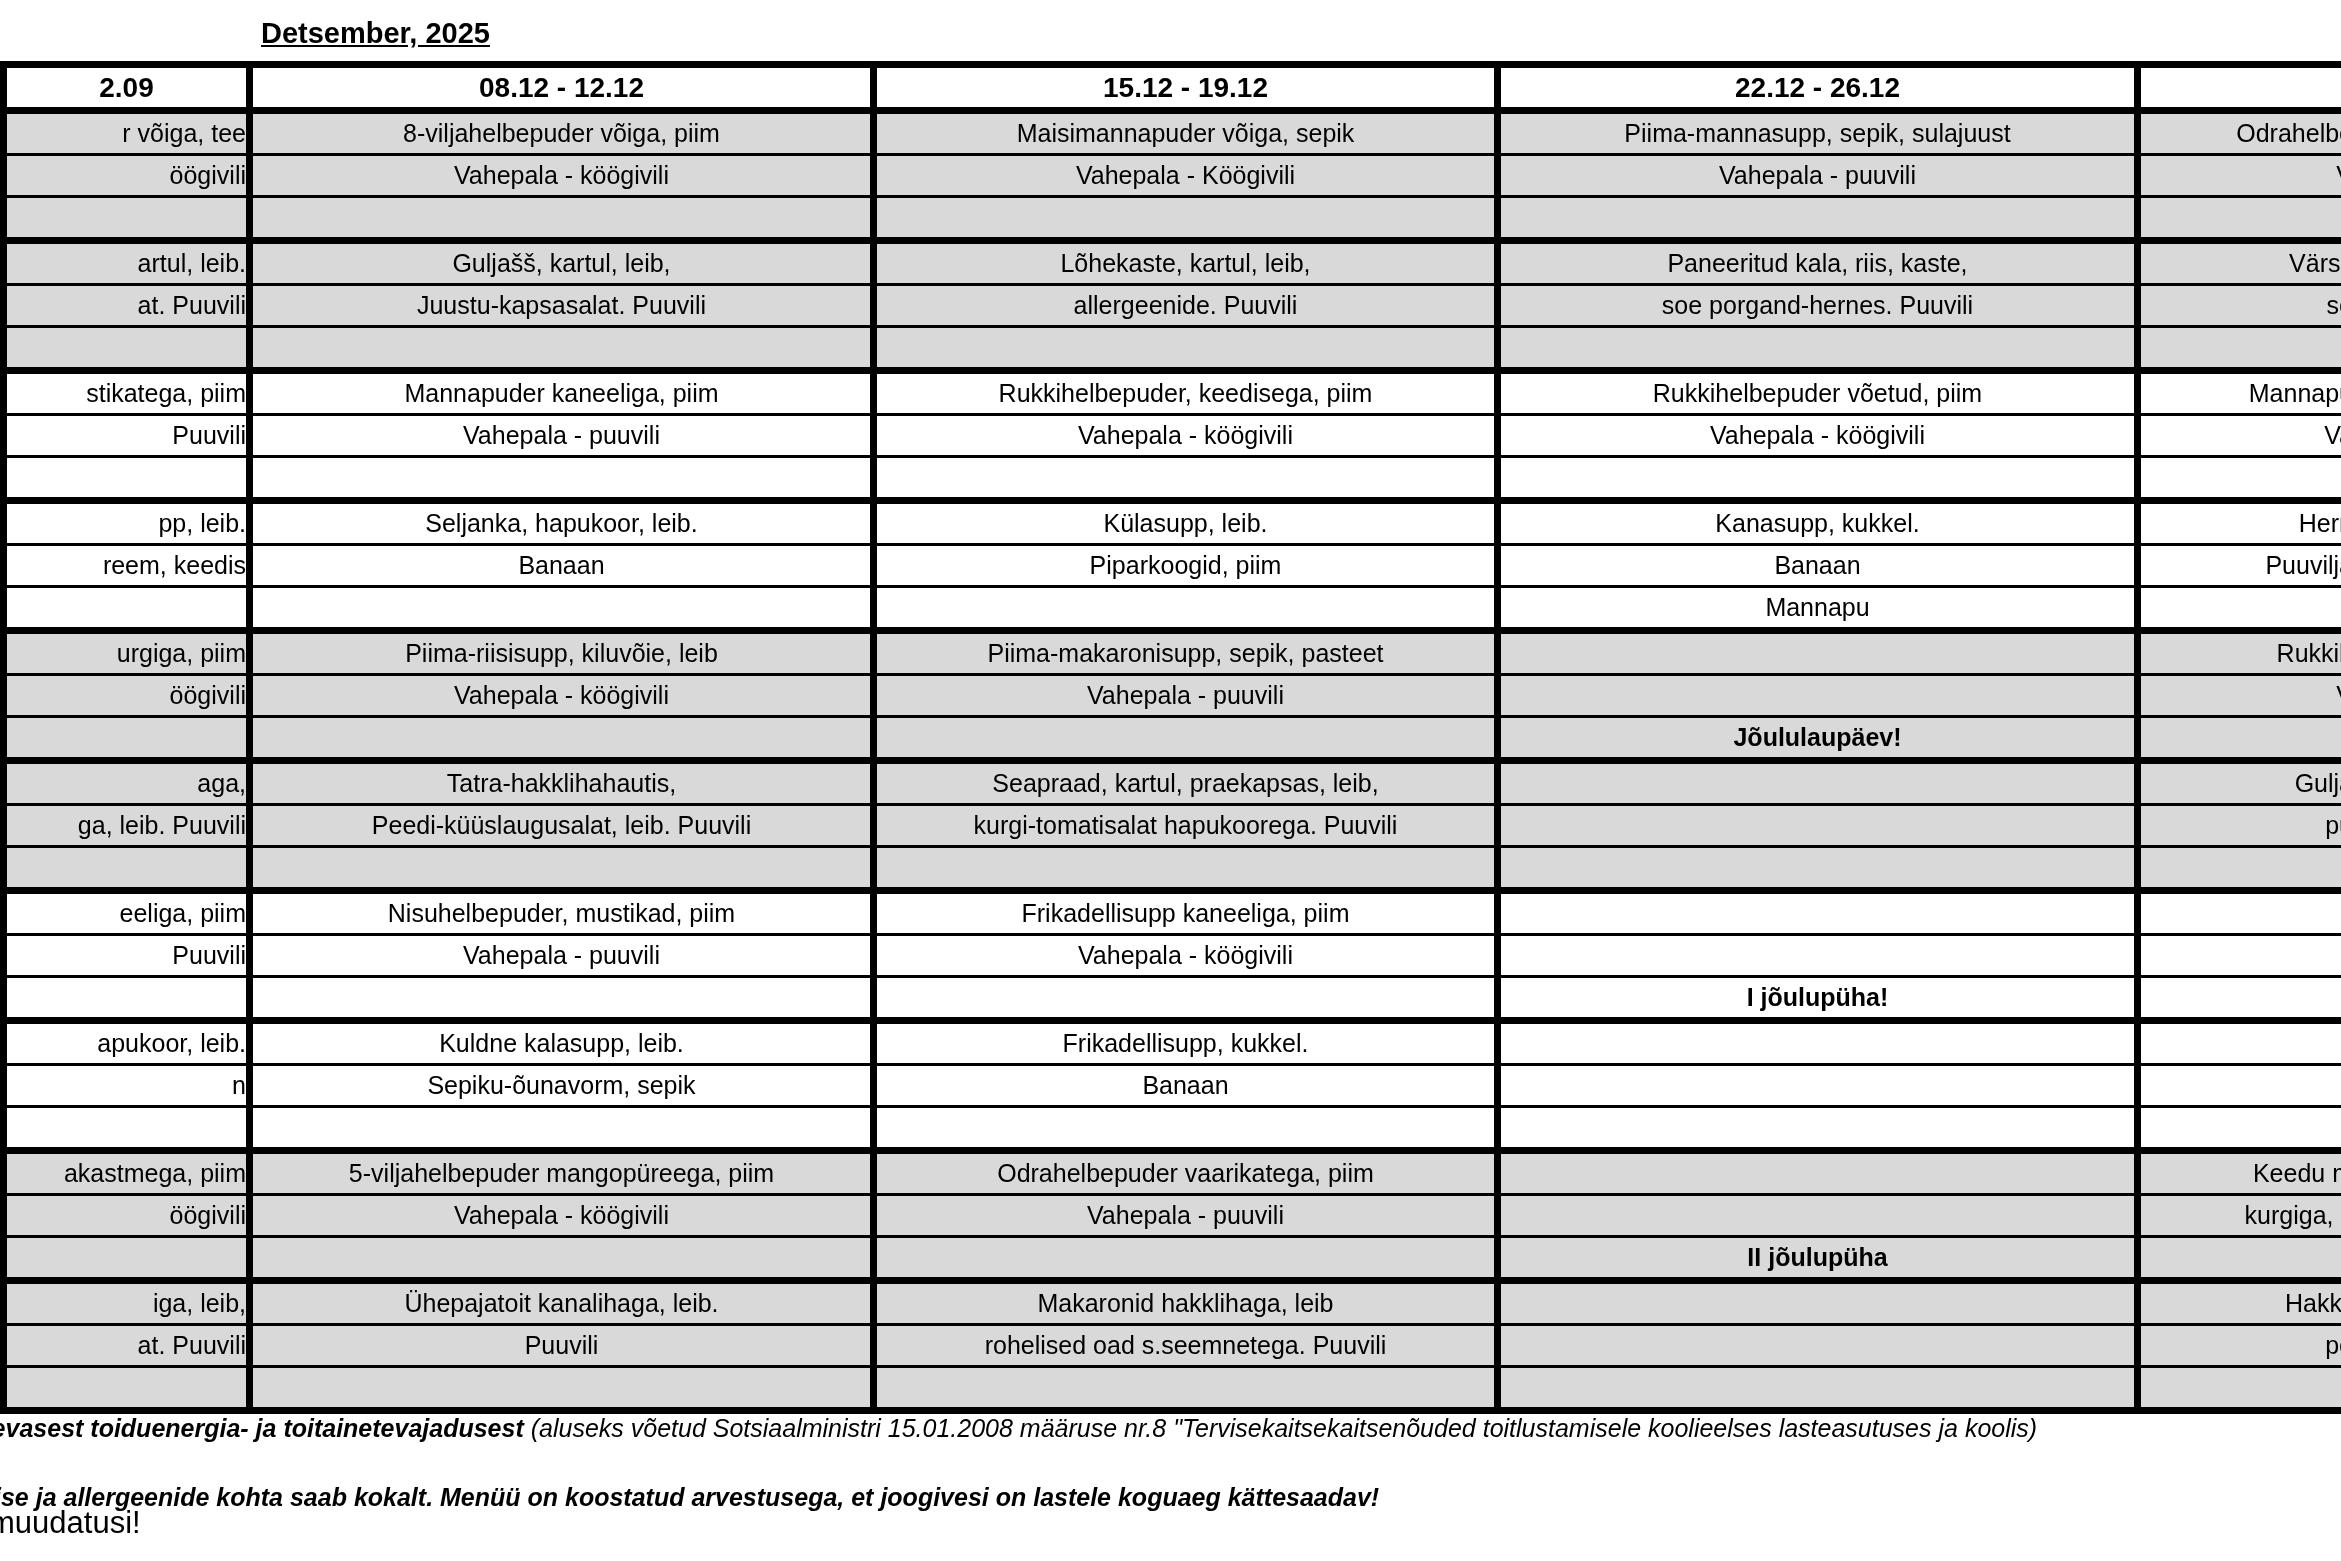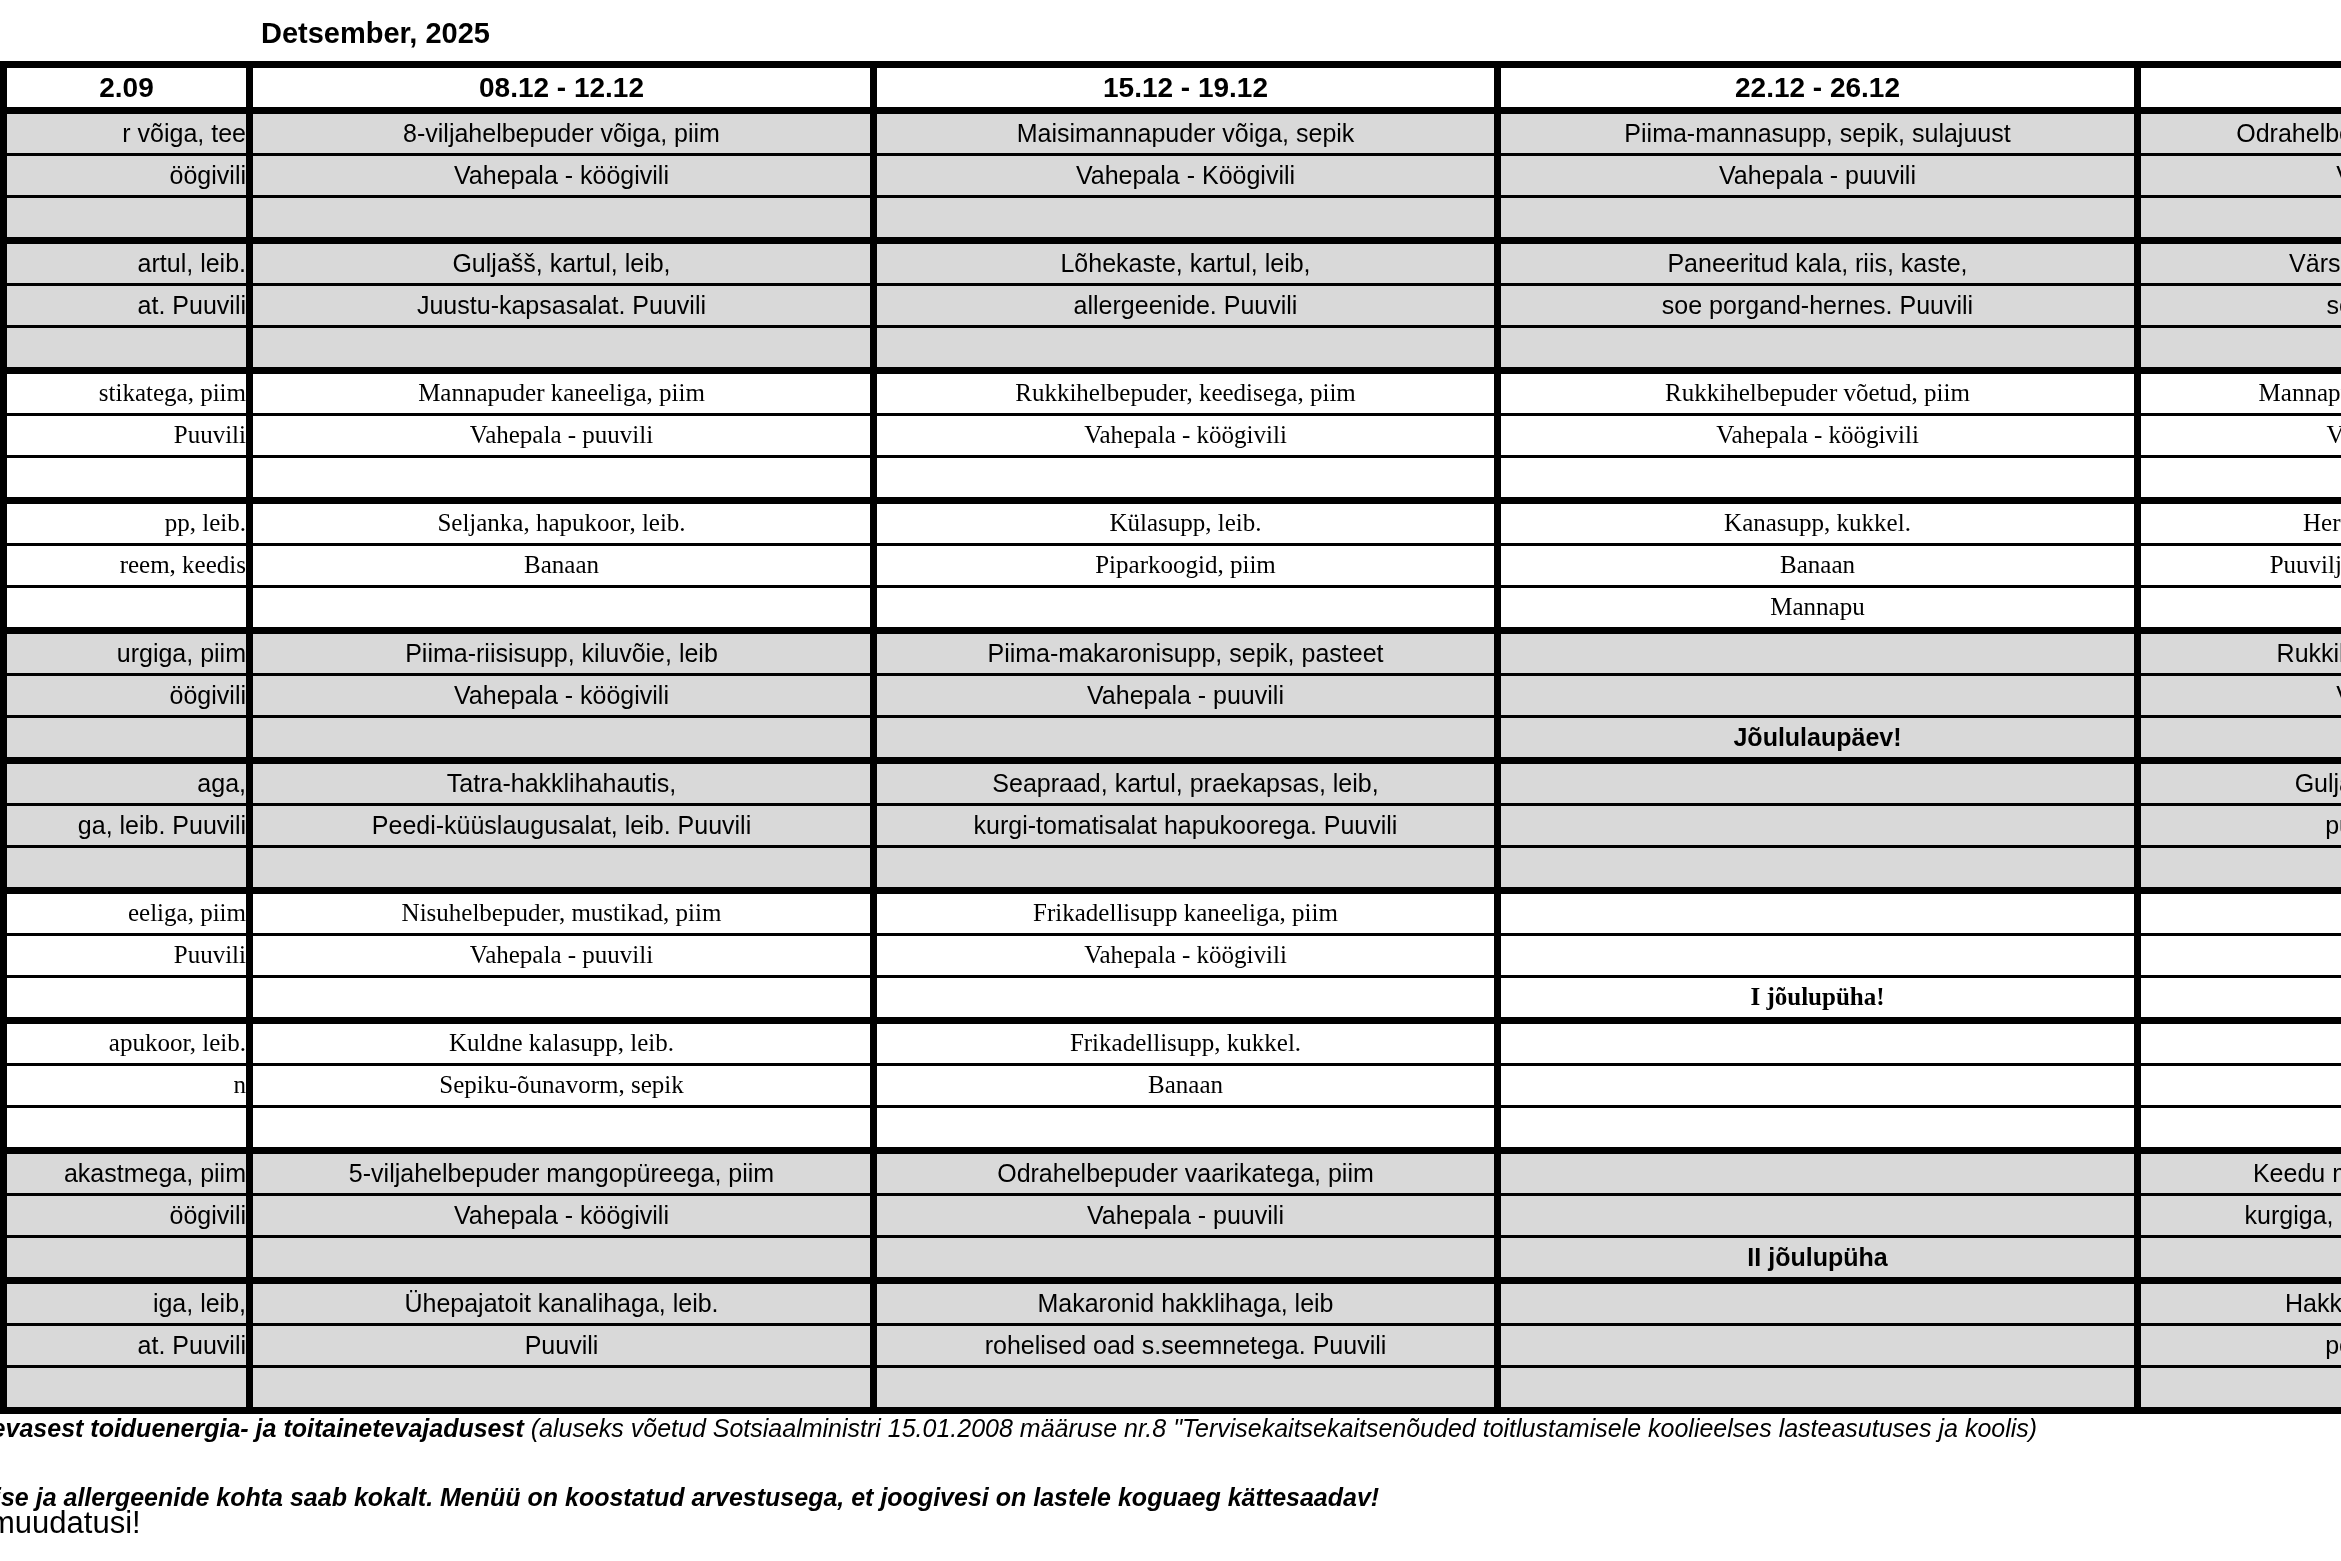--- a/index.html
+++ b/index.html
@@ -3,40 +3,40 @@
 <meta charset="utf-8">
 <style>
   html,body{margin:0;padding:0;}
   body{
     width:2342px;height:1561px;overflow:hidden;position:relative;
     background:#ffffff;color:#000000;
     font-family:"Liberation Sans", sans-serif;
   }
   .page-title{
     position:absolute;left:261px;top:17px;
-    font-size:29px;font-weight:bold;white-space:nowrap;
+    font-size:29px;font-weight:bold;white-space:nowrap;text-decoration:underline;
   }
   table.menu{
     position:absolute;left:0;top:61px;
     border-collapse:collapse;table-layout:fixed;
     width:2353px;
   }
   table.menu th,table.menu td{
     border-left:7.8px solid #000;border-right:7.8px solid #000;
     border-top:3.6px solid #000;border-bottom:3.6px solid #000;
     height:39px;padding:0;white-space:nowrap;overflow:hidden;
     font-size:25px;line-height:1.05;vertical-align:middle;
   }
   table.menu thead th{
     border-top:7.8px solid #000;border-bottom:7.8px solid #000;
     background:#ffffff;font-size:28px;font-weight:bold;text-align:center;margin-top:18px;
   }
   tr.thick td{border-bottom:7.8px solid #000;}
   tr.gray td{background:#d9d9d9;}
-  tr.white td{background:#ffffff;font-family:Liberation Serif, serif;}
+  tr.white td{background:#ffffff;}
   td.c0,th.c0{text-align:right;padding-left:1.2px;}
   td.cm{text-align:center;}
   td.c4{text-align:right;padding-right:15.7px;}
   td.boldcell{font-weight:bold;}
   .col-w0{width:246px;} .col-w1{width:624px;} .col-w2{width:624px;}
   .col-w3{width:640px;} .col-w4{width:219px;}
   .footnote{position:absolute;white-space:nowrap;}
   .f1{top:1414px;left:-8.4px;font-size:25px;font-style:italic;}
   .f1 .b{font-weight:bold;}
   .f2{top:1483px;left:-6px;font-size:25px;font-style:italic;font-weight:bold;}

